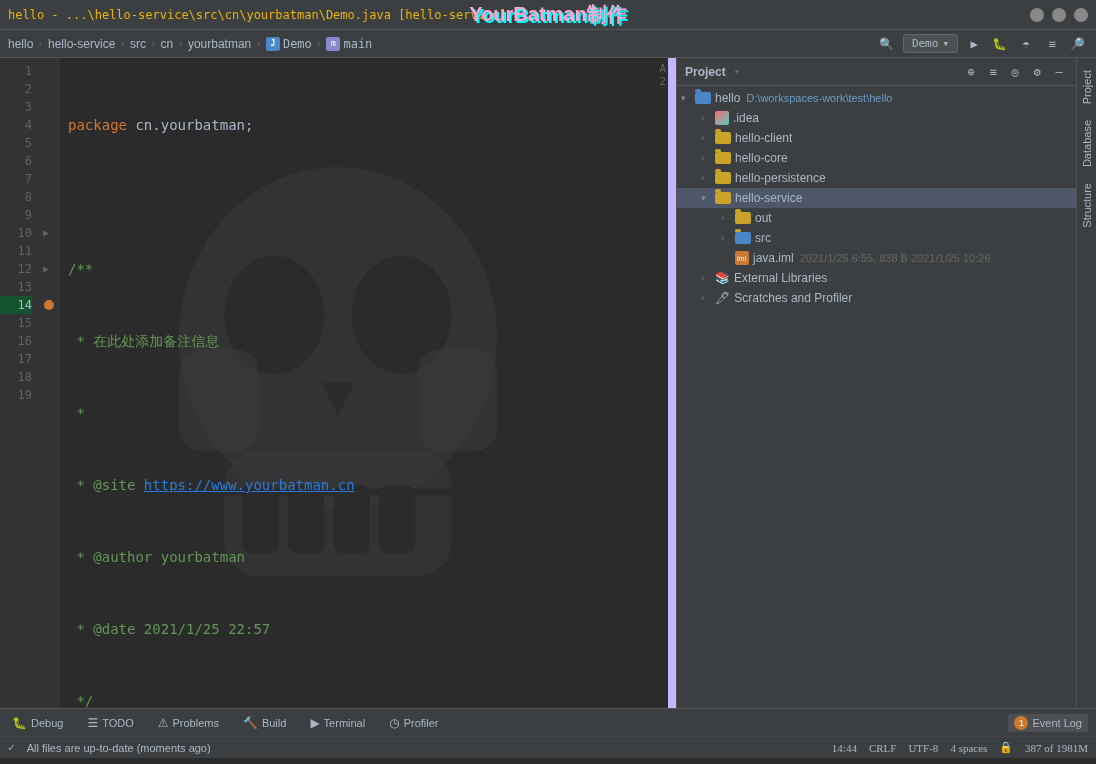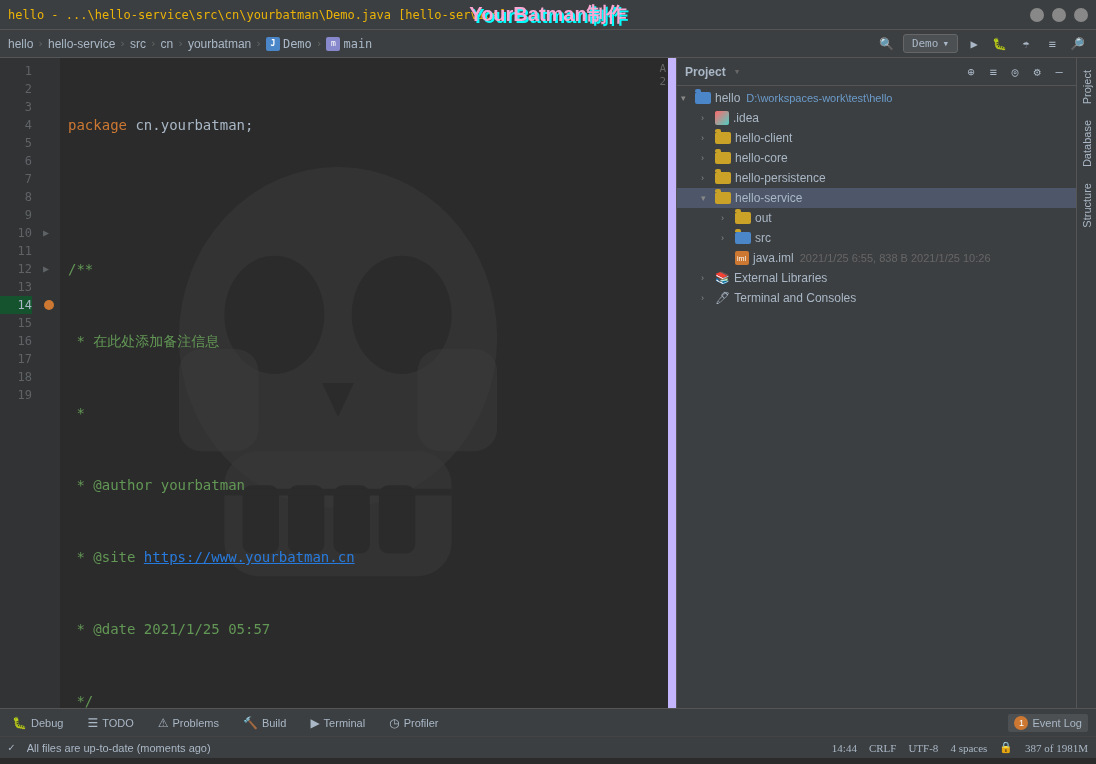--- a/index.html
+++ b/index.html
@@ -583,25 +583,25 @@
         <span class="code-line"><span class="kw">package</span> cn.yourbatman;</span>
         
         <span class="code-line"> </span>
         
         <span class="code-line"><span class="cm">/**</span></span>
         
         <span class="code-line"><span class="cm"> * 在此处添加备注信息</span></span>
         
         <span class="code-line"><span class="cm"> *</span></span>
         
+        <span class="code-line"><span class="cm"> * @site </span><span class="link">https://www.yourbatman.cn</span></span>
+        
         <span class="code-line"><span class="cm"> * @author yourbatman</span></span>
         
-        <span class="code-line"><span class="cm"> * @site </span><span class="link">https://www.yourbatman.cn</span></span>
-        
-        <span class="code-line"><span class="cm"> * @date 2021/1/25 05:57</span></span>
+        <span class="code-line"><span class="cm"> * @date 2021/1/25 22:57</span></span>
         
         <span class="code-line"><span class="cm"> */</span></span>
         
         
         
         
         
         
         
         
@@ -701,21 +701,21 @@
 
       <div class="tree-item" style="padding-left: 24px;">
         <span class="tree-chevron">›</span>
         <span style="margin-right:4px;">📚</span>
         <span class="tree-label">External Libraries</span>
       </div>
 
       <div class="tree-item" style="padding-left: 24px;">
         <span class="tree-chevron">›</span>
         <span style="margin-right:4px; font-size:12px;">🖊</span>
-        <span class="tree-label">Terminal and Consoles</span>
+        <span class="tree-label">Scratches and Profiler</span>
       </div>
     </div>
   </div>
 
   <div id="right-sidebar">
     <span class="v-tab">Project</span>
     <span class="v-tab">Database</span>
     <span class="v-tab">Structure</span>
   </div>
 </div>

